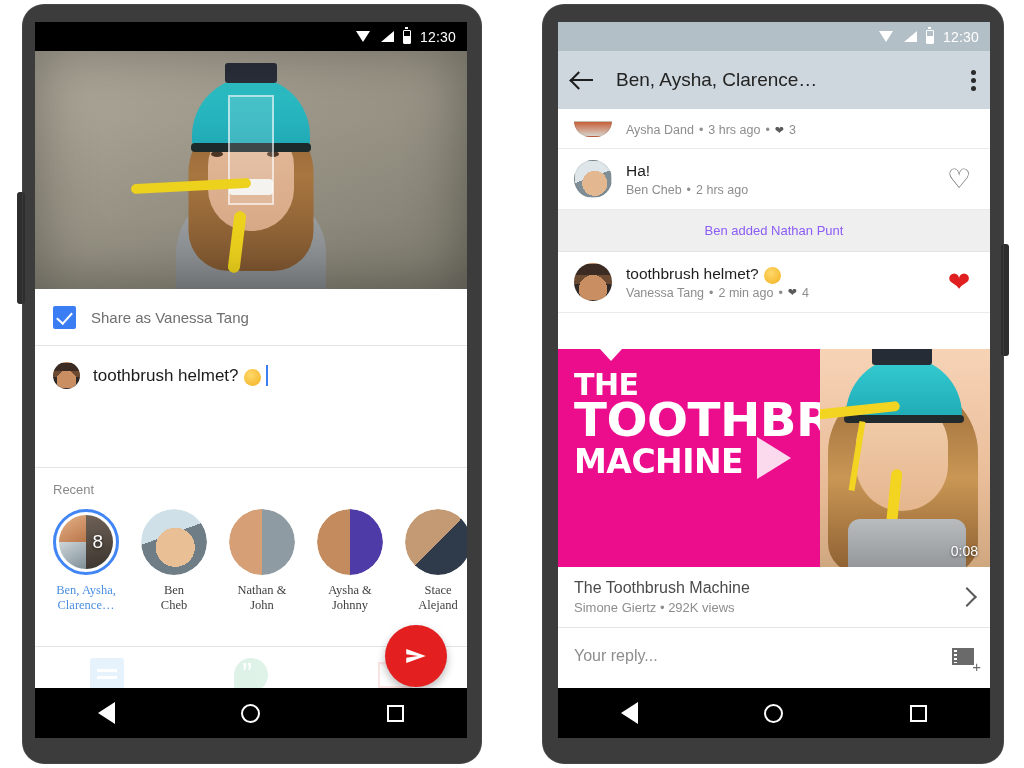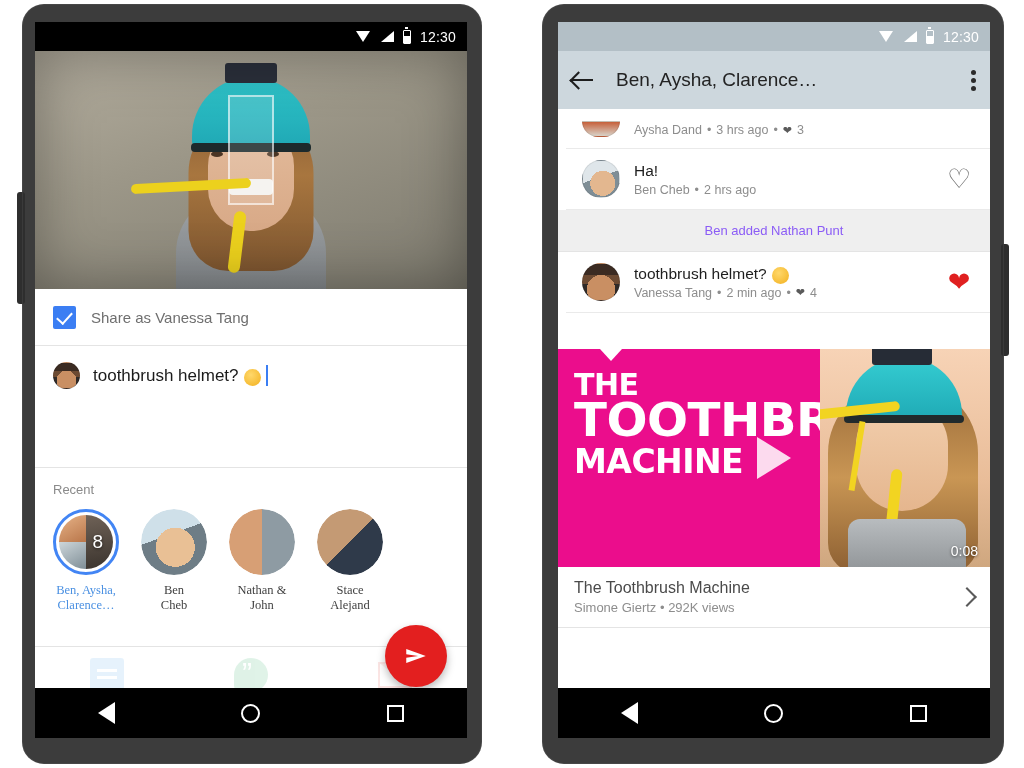--- a/index.html
+++ b/index.html
@@ -255,21 +255,21 @@
     transform: rotate(45deg); }
   .ic-more { width: 5px; height: 21px; position: relative; }
   .ic-more i, .ic-more::before, .ic-more::after {
     content:""; position:absolute; left:0; width:5px; height:5px; border-radius:50%;
     background:#2a2a2a;
   }
   .ic-more::before { top: 0; } .ic-more i { top: 8px; } .ic-more::after { top: 16px; }
 
   .msg {
     display: flex; align-items: center; gap: 14px;
-    padding: 11px 16px; background: #fff; border-bottom: 1px solid #eaeaea; margin-left: 8px;
+    padding: 11px 16px; background: #fff; border-bottom: 1px solid #eaeaea;
   }
   .msg .avatar { width: 38px; height: 38px; }
   .msg-body { flex: 1; min-width: 0; }
   .msg-text { font-size: 15.5px; color: #1e1e1e; font-weight: 500;
     display:flex; align-items:center; gap: 5px; }
   .msg-meta { font-size: 12.5px; color: #8d8d8d; margin-top: 3px;
     display: flex; align-items: center; gap: 5px; }
   .meta-heart { color: #5a5a5a; font-size: 11px; }
   .heart-btn { width: 30px; flex: none; text-align: center; }
   .heart-outline { font-size: 27px; color: #6e6e6e; line-height: 1; }
@@ -446,20 +446,31 @@
               <div class="rc-inner">
                   <div class="rc-face-b"></div>
                 </div>
             </div>
             <div class="rc-label">
               <div>Nathan &amp;</div>
               <div>John</div>
             </div>
           </div>
 
+          <div class="recent-item">
+            <div class="rc-ring">
+              <div class="rc-inner">
+                  <div class="rc-face-c"></div>
+                </div>
+            </div>
+            <div class="rc-label">
+              <div>Aysha &amp;</div>
+              <div>Johnny</div>
+            </div>
+          </div>
 
           <div class="recent-item">
             <div class="rc-ring">
               <div class="rc-inner">
                   <div class="rc-face-d"></div>
                 </div>
             </div>
             <div class="rc-label">
               <div>Stace</div>
               <div>Alejand</div>
@@ -590,20 +601,24 @@
         </div>
         <div class="video-meta">
           <div style="flex:1">
             <div class="vm-title">The Toothbrush Machine</div>
             <div class="vm-sub">Simone Giertz • 292K views</div>
           </div>
           <div class="ic-chevron"></div>
         </div>
       </div>
 
+      <div class="reply-row">
+        <div class="reply-placeholder">Your reply...</div>
+        <div class="ic-film"></div>
+      </div>
 
       <div class="navbar" style="position:absolute;bottom:0;left:0;right:0;">
         <div class="nav-back"></div>
         <div class="nav-home"></div>
         <div class="nav-recent"></div>
       </div>
 
     </div>
   </div>
 

